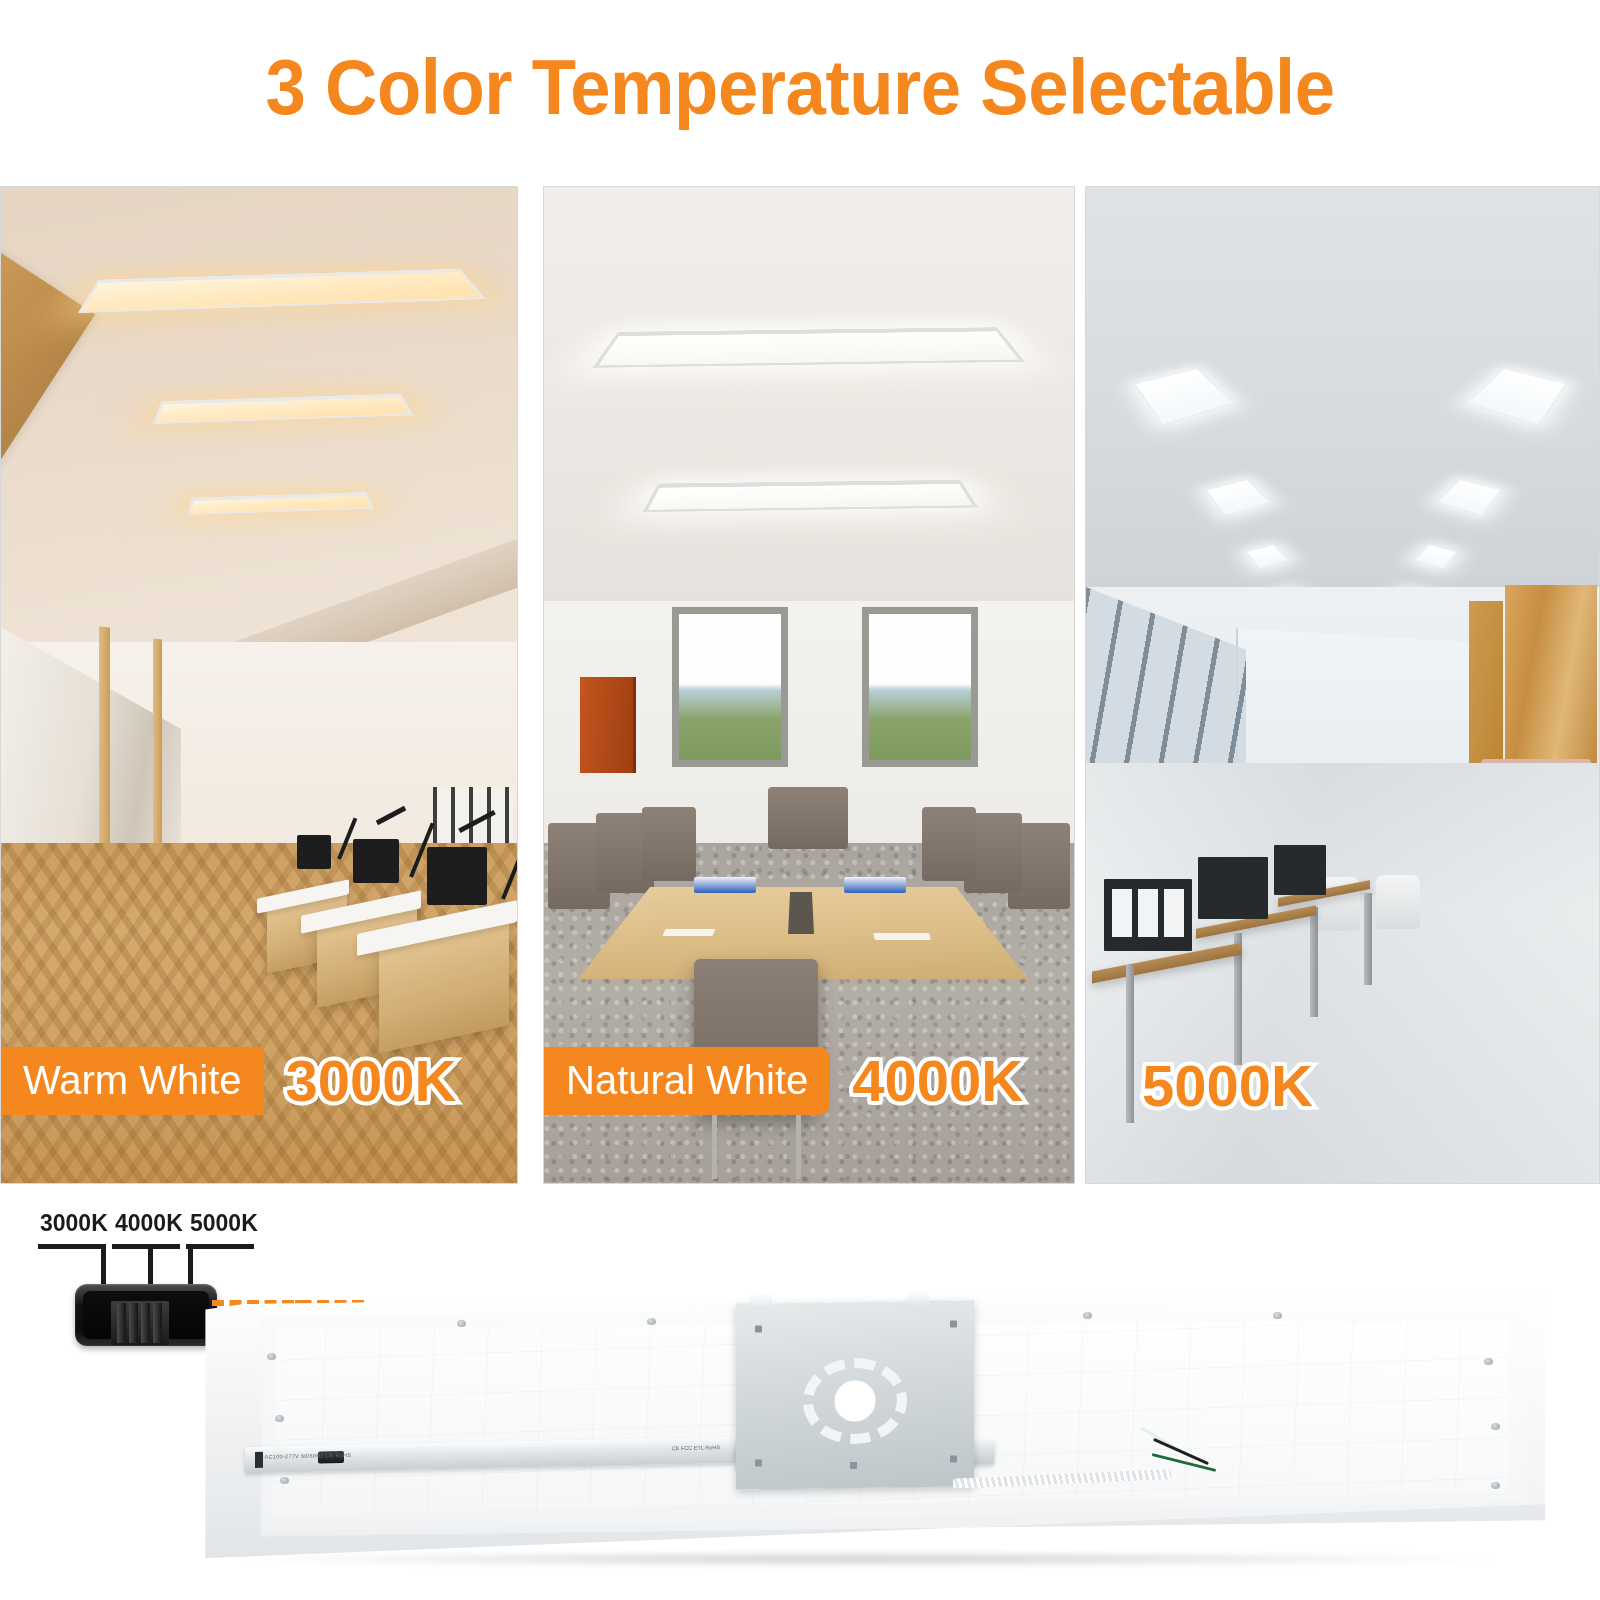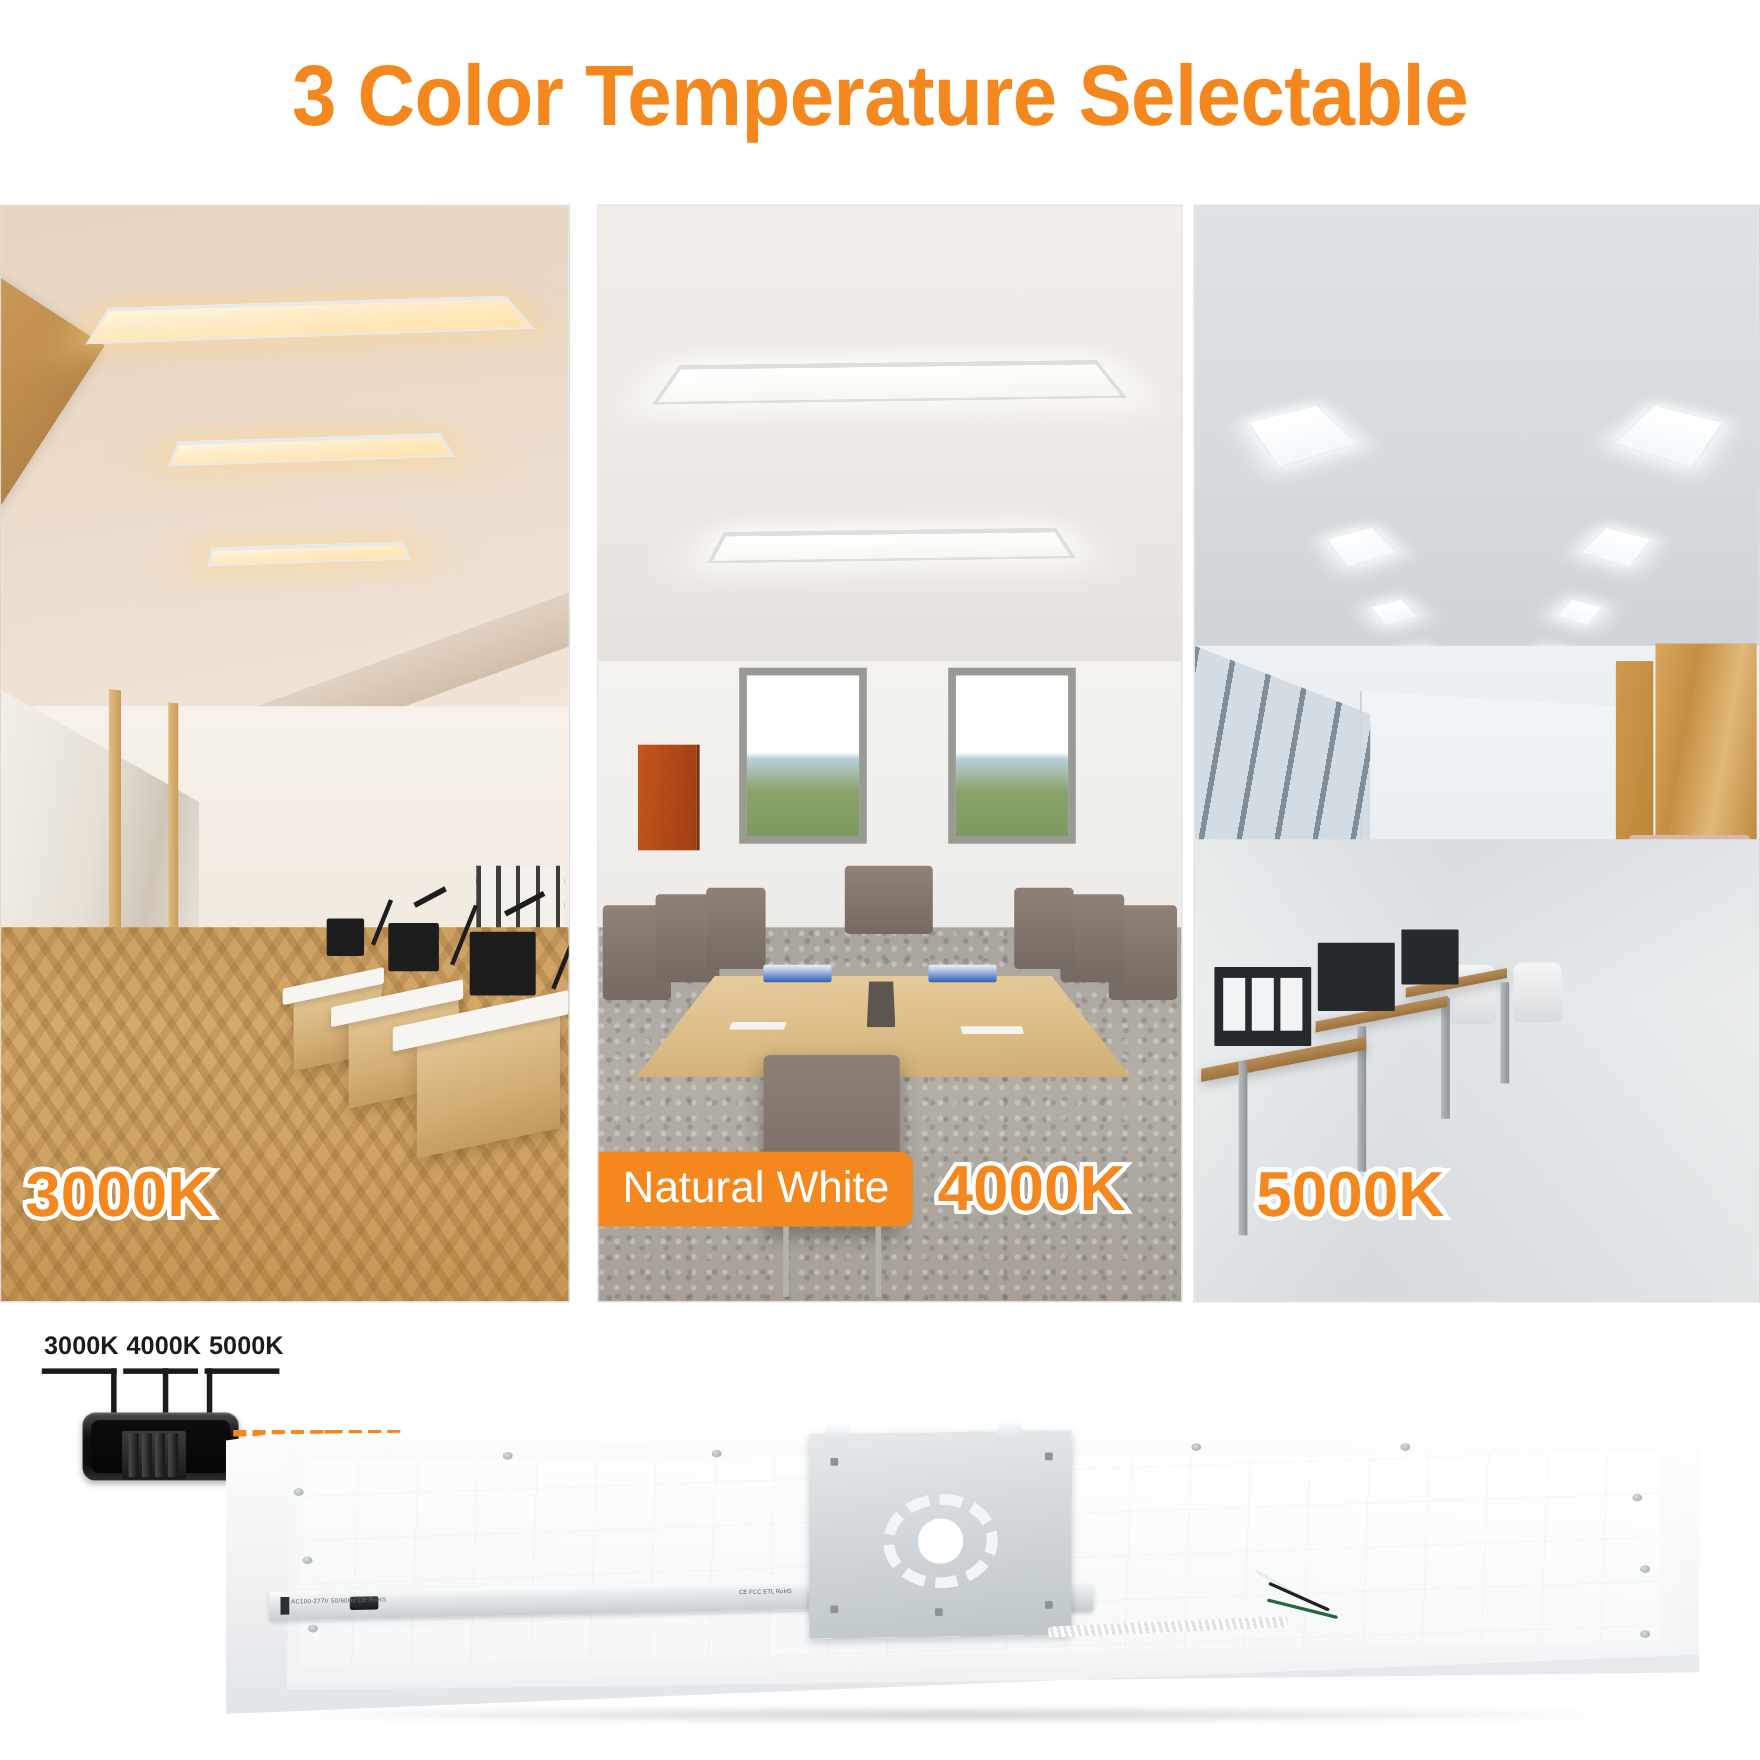--- a/index.html
+++ b/index.html
@@ -527,20 +527,21 @@
       <div class="s1-lamp s1-l2"></div>
       <div class="s1-l2b"></div>
 
       <div class="s1-desk s1-d1"></div>
       <div class="s1-top  s1-t1"></div>
       <div class="s1-mon  s1-m1"></div>
       <div class="s1-lamp s1-l1"></div>
       <div class="s1-l1b"></div>
 
       <div class="band" style="left:0px;">
+        <div class="band-chip chip-sq">Warm  White</div>
         <div class="band-k">3000K</div>
       </div>
     </div>
 
     <div class="scene scene-2">
       <div class="ceiling s2-ceiling"></div>
 
       <div class="led-neutral s2-led-a"></div>
       <div class="led-neutral s2-led-b"></div>
 

